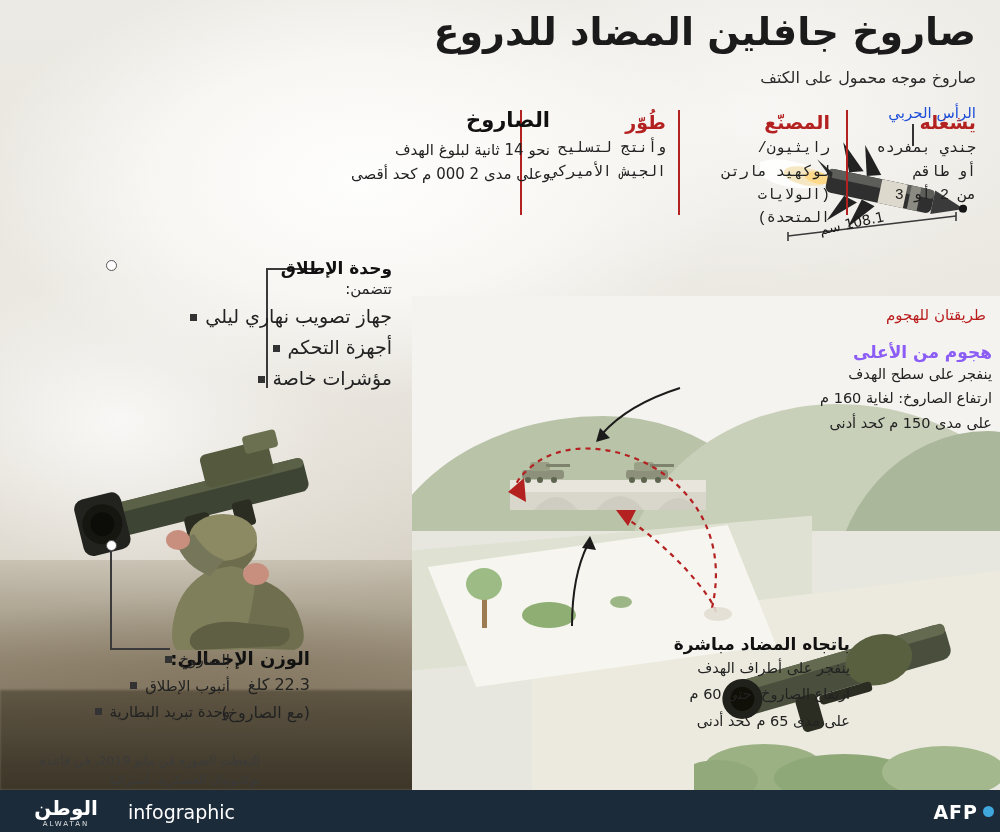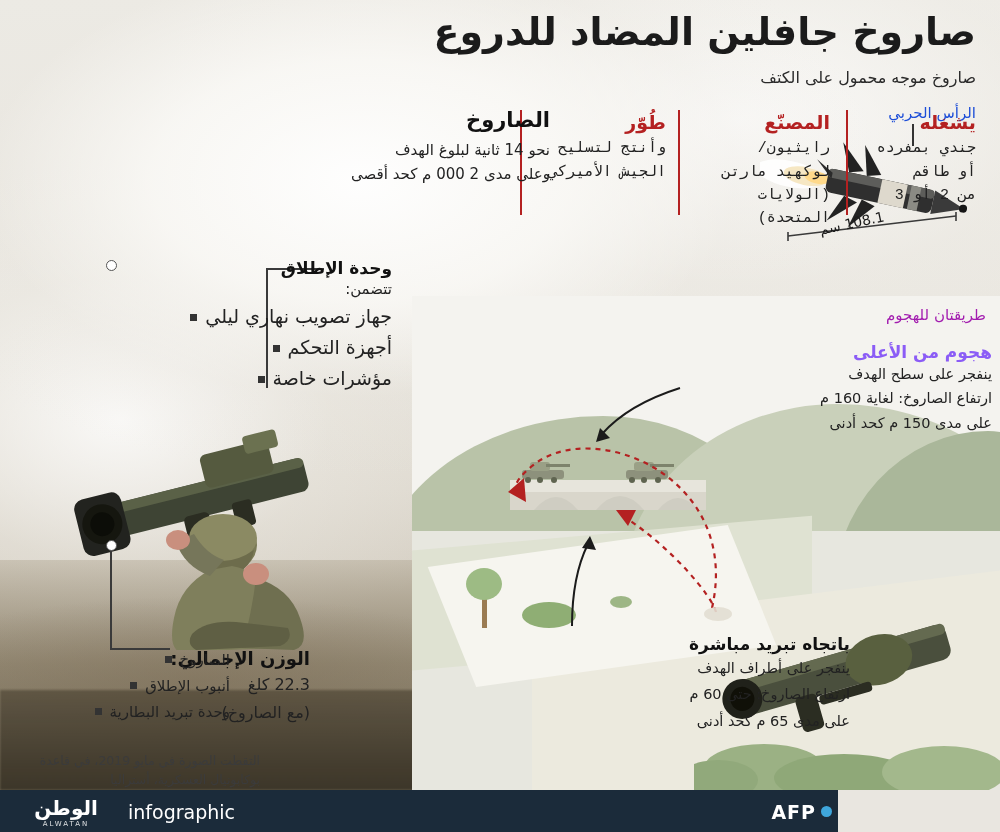--- a/index.html
+++ b/index.html
@@ -94,21 +94,21 @@
   .photo-credit{
     position:absolute;right:740px;top:752px;width:245px;text-align:right;
     font-size:12.5px;color:#3b3b3b;line-height:1.5;
   }
 
   
   .panel{
     position:absolute;left:412px;top:296px;width:588px;height:494px;
     background:#f4f3ef;overflow:hidden;
   }
-  .panel-title{position:absolute;right:14px;top:10px;font-size:15px;color:#a21caf;}
+  .panel-title{position:absolute;right:14px;top:10px;font-size:15px;color:#b91c1c;}
   .sky{position:absolute;left:0;top:0;width:588px;height:210px;background:#f4f3ef;}
   .hillA{position:absolute;left:-40px;top:120px;width:420px;height:180px;background:#b9c3a8;border-radius:55% 45% 0 0 / 100% 90% 0 0;}
   .hillB{position:absolute;left:210px;top:108px;width:430px;height:190px;background:#c9d0ba;border-radius:50% 50% 0 0 / 100% 90% 0 0;}
   .hillC{position:absolute;left:420px;top:135px;width:260px;height:170px;background:#aab79a;border-radius:60% 40% 0 0 / 100% 90% 0 0;}
   .valley{position:absolute;left:0;top:235px;width:588px;height:260px;background:#e7e7df;}
   .field1{position:absolute;left:-20px;top:238px;width:420px;height:120px;background:#dfe2d2;transform:skewY(-5deg);}
   .field2{position:absolute;left:120px;top:300px;width:520px;height:200px;background:#eceade;transform:skewY(-7deg);}
   .road{position:absolute;left:40px;top:250px;width:300px;height:120px;background:#f6f5ef;transform:skew(22deg,-8deg);}
 
   .bridge{position:absolute;left:88px;top:158px;width:230px;height:70px;}
@@ -119,21 +119,21 @@
   .launcher-ill{position:absolute;left:282px;top:300px;width:306px;height:194px;}
 
   .attack-top{position:absolute;right:8px;top:46px;width:268px;text-align:right;}
   .attack-top .hd{font-weight:bold;font-size:17px;color:#8b5cf6;}
   .attack-top .bd{font-size:14.5px;color:#222;line-height:1.62;margin-top:1px;}
   .attack-dir{position:absolute;right:150px;top:338px;width:300px;text-align:right;}
   .attack-dir .hd{font-weight:bold;font-size:17px;color:#111;}
   .attack-dir .bd{font-size:14.5px;color:#222;line-height:1.62;margin-top:3px;}
 
   
-  .footer{position:absolute;left:0;top:790px;width:838px;height:42px;background:#1b2b3a;}
+  .footer{position:absolute;left:0;top:790px;width:1000px;height:42px;background:#1b2b3a;}
   .footer .infog{position:absolute;left:128px;top:11px;color:#fff;font-size:19px;}
   .footer .afp{position:absolute;right:22px;top:11px;color:#fff;font-weight:bold;font-size:19px;letter-spacing:1px;}
   .afp-dot{position:absolute;right:6px;top:16px;width:11px;height:11px;border-radius:50%;background:#3fa7dc;}
   .brand{position:absolute;left:16px;top:6px;width:100px;height:30px;color:#fff;font-weight:bold;font-size:20px;text-align:center;}
   .brand .sm{display:block;font-size:7px;letter-spacing:2px;font-weight:normal;opacity:.85;}
 </style>
 </head>
 <body>
 
 <div id="root">
@@ -354,21 +354,21 @@
     <div class="panel-title">طريقتان للهجوم</div>
 
     <div class="attack-top">
       <div class="hd">هجوم من الأعلى</div>
       <div class="bd">ينفجر على سطح الهدف</div>
       <div class="bd">ارتفاع الصاروخ: لغاية 160 م</div>
       <div class="bd">على مدى 150 م كحد أدنى</div>
     </div>
 
     <div class="attack-dir">
-      <div class="hd">باتجاه تبريد مباشرة</div>
+      <div class="hd">باتجاه المضاد مباشرة</div>
       <div class="bd">ينفجر على أطراف الهدف</div>
       <div class="bd">ارتفاع الصاروخ: حتى 60 م</div>
       <div class="bd">على مدى 65 م كحد أدنى</div>
     </div>
   </div>
 
   <div class="footer">
     <div class="brand">
       <span>الوطن</span>
       <span class="sm">ALWATAN</span>

